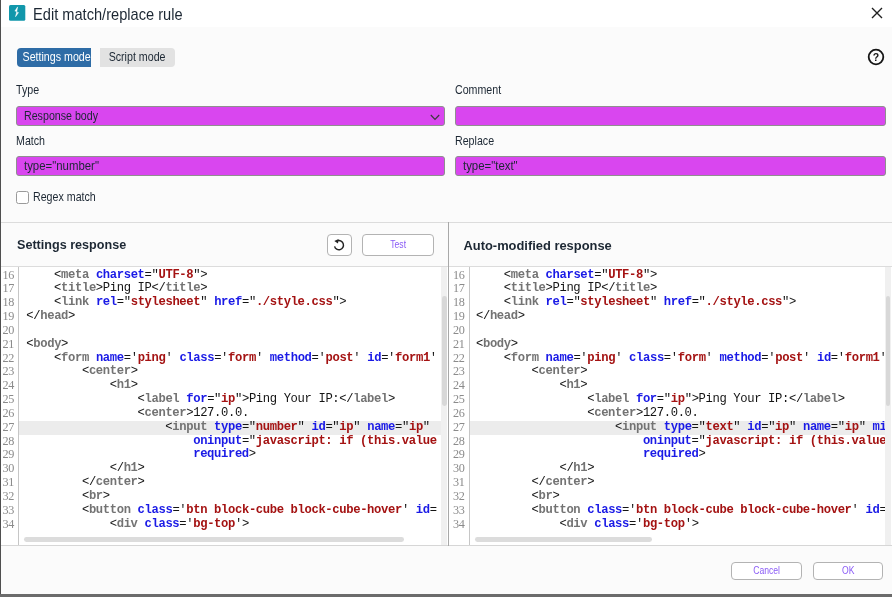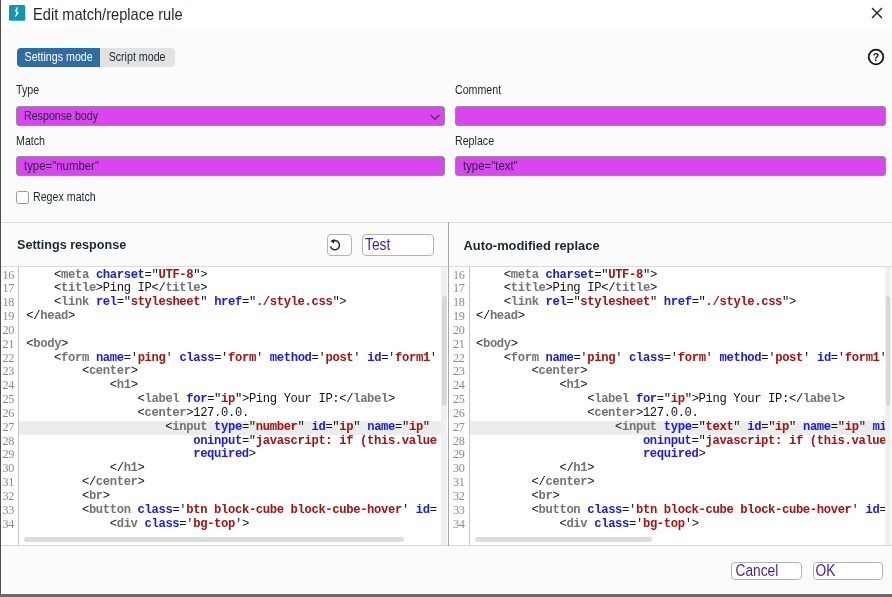--- a/index.html
+++ b/index.html
@@ -4,21 +4,21 @@
 html,body{width:892px;height:597px}
 body{position:relative;font-family:"Liberation Sans",sans-serif;background:#fbfbfb;overflow:hidden;color:#1c2733}
 .abs{position:absolute}
 .sx{display:inline-block;transform:scaleX(0.86);transform-origin:0 50%;white-space:nowrap}
 .sxc{display:inline-block;transform:scaleX(0.86);transform-origin:50% 50%;white-space:nowrap}
 .titlebar{position:absolute;left:0;top:0;width:892px;height:27px;background:#ffffff}
 .title{position:absolute;left:33px;top:5px;font-size:17px;color:#1c2733}
 .tab{position:absolute;top:47.8px;height:19.5px;font-size:12.4px;line-height:19.5px;text-align:center}
 .lbl{position:absolute;font-size:12.4px;color:#1c2733}
 .inp{position:absolute;background:#d946ef;border:1px solid #8f8f8f;border-radius:3px;height:20px}
-.btn{position:absolute;background:#fff;border:1px solid #b3b3b3;border-radius:4px;font-size:16px;color:#4c1d95}
+.btn{position:absolute;background:#fff;border:1px solid #b3b3b3;border-radius:4px;text-align:center;font-size:10px;color:#8b5cf6}
 .hdr{position:absolute;font-size:12.6px;font-weight:bold;color:#1c2733}
 .code{position:absolute;font-family:"Liberation Mono",monospace;font-size:12.2px;letter-spacing:-0.36px;line-height:13.83px;white-space:pre;overflow:hidden;color:#141414}
 .code div{height:13.83px;padding-left:7px}
 .code .hl{background:#ececec}
 .code.r div{padding-left:5.8px}
 .gut{position:absolute;font-family:Liberation Serif, serif;font-size:12.2px;letter-spacing:-0.36px;line-height:13.83px;color:#8b8b8b;overflow:hidden}
 .gut div{height:13.83px}
 .code i{color:#737373;font-style:normal;font-weight:bold}
 .code b{color:#1a1ae6;font-weight:bold}
 .code v{color:#a41212;font-weight:bold}
@@ -27,21 +27,21 @@
 <div class="titlebar"></div>
 <svg class="abs" style="left:8.5px;top:5px" width="17" height="16" viewBox="0 0 17 16">
  <rect x="0" y="0" width="16.3" height="15.8" rx="1.5" fill="#1197ab"></rect>
  <path d="M8.6 1.9 L5.9 6.1 L7.9 6.3 L6.5 11.7 L9.5 7.6 L7.6 7.4 Z" fill="#ffffff" stroke="#ffffff" stroke-width="0.5" stroke-linejoin="round"></path>
 </svg>
 <div class="title"><span class="sx">Edit match/replace rule</span></div>
 <svg class="abs" style="left:870px;top:6px" width="14" height="14" viewBox="0 0 14 14">
  <path d="M2 2 L12 12 M12 2 L2 12" stroke="#202020" stroke-width="1.4" fill="none"></path>
 </svg>
 
-<div class="tab" style="left:16.8px;width:83px;background:#2e6ca6;color:#fff;border-radius:4px 0 0 4px"><span class="sxc">Settings mode</span></div>
+<div class="tab" style="left:16.8px;width:74px;background:#2e6ca6;color:#fff;border-radius:4px 0 0 4px"><span class="sxc">Settings mode</span></div>
 <div class="tab" style="left:99.8px;width:75px;background:#e2e2e2;color:#1c2733;border-radius:0 4px 4px 0"><span class="sxc">Script mode</span></div>
 <svg class="abs" style="left:866.5px;top:47.5px" width="18" height="18" viewBox="0 0 18 18">
  <circle cx="9" cy="9" r="7.3" fill="none" stroke="#151515" stroke-width="1.8"></circle>
  <text x="9" y="13" font-size="10.5" font-weight="bold" font-family="Liberation Sans" fill="#151515" text-anchor="middle">?</text>
 </svg>
 
 <div class="lbl" style="left:16px;top:83px"><span class="sx">Type</span></div>
 <div class="lbl" style="left:455px;top:83px"><span class="sx">Comment</span></div>
 <div class="inp" style="left:16.3px;top:105.8px;width:428.7px">
   <div style="position:absolute;left:7px;top:2.5px;font-size:12.4px"><span class="sx">Response body</span></div>
@@ -66,21 +66,21 @@
 <div class="abs" style="left:0;top:221.5px;width:892px;height:1px;background:#dcdcdc"></div>
 
 <div class="hdr" style="left:17px;top:237.5px">Settings response</div>
 <div class="btn" style="left:326.6px;top:233.7px;width:25.4px;height:22px">
  <svg style="margin-top:3.5px" width="14" height="14" viewBox="0 0 14 14">
   <path d="M5.6 2.8 A4.5 4.6 0 1 1 2.6 8.3" stroke="#222" stroke-width="1.45" fill="none"></path>
   <path d="M6.6 1.1 L2.3 2.9 L6.0 5.6 Z" fill="#222" stroke="none"></path>
  </svg>
 </div>
 <div class="btn" style="left:362px;top:233.7px;width:71.5px;height:22px;line-height:20px"><span class="sxc">Test</span></div>
-<div class="hdr" style="left:463.5px;top:237.5px;font-size:12.9px">Auto-modified replace</div>
+<div class="hdr" style="left:463.5px;top:237.5px;font-size:12.9px">Auto-modified response</div>
 
 <div class="abs" style="left:0;top:266px;width:448px;height:280px;background:#fff;border-top:1px solid #dcdcdc;border-bottom:1px solid #d6d6d6"></div>
 <div class="abs" style="left:449px;top:266px;width:443px;height:280px;background:#fff;border-top:1px solid #dcdcdc;border-bottom:1px solid #d6d6d6"></div>
 <div class="abs" style="left:448px;top:221.5px;width:1px;height:324px;background:#a8a8a8"></div>
 
 <div class="gut" style="left:2.5px;top:268.6px;width:15px;height:264px">
     <div>16</div>
     <div>17</div>
     <div>18</div>
     <div>19</div>

